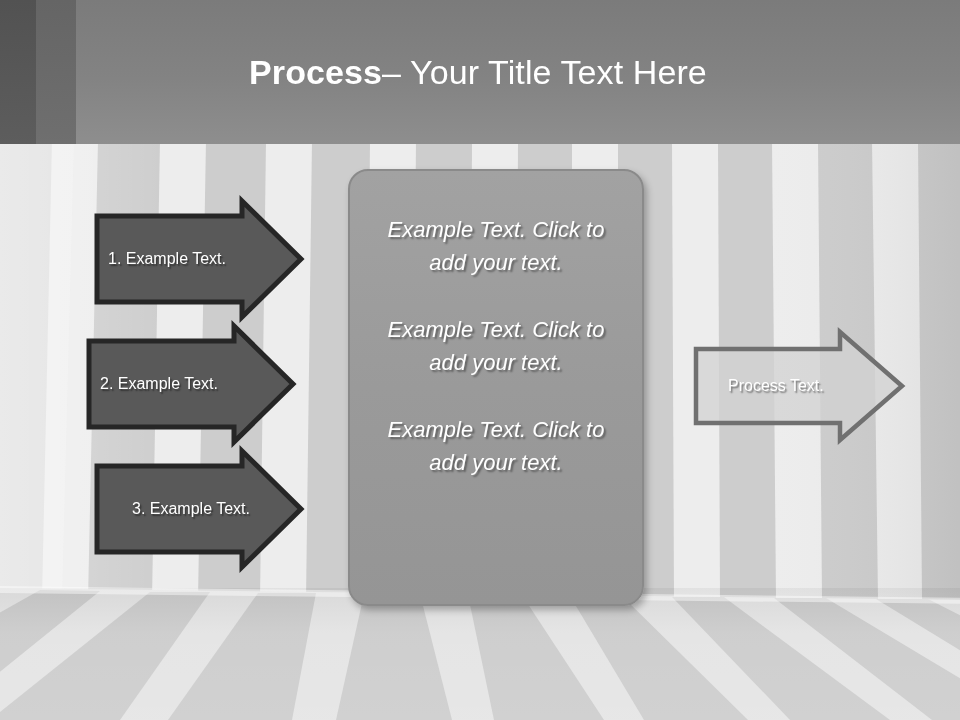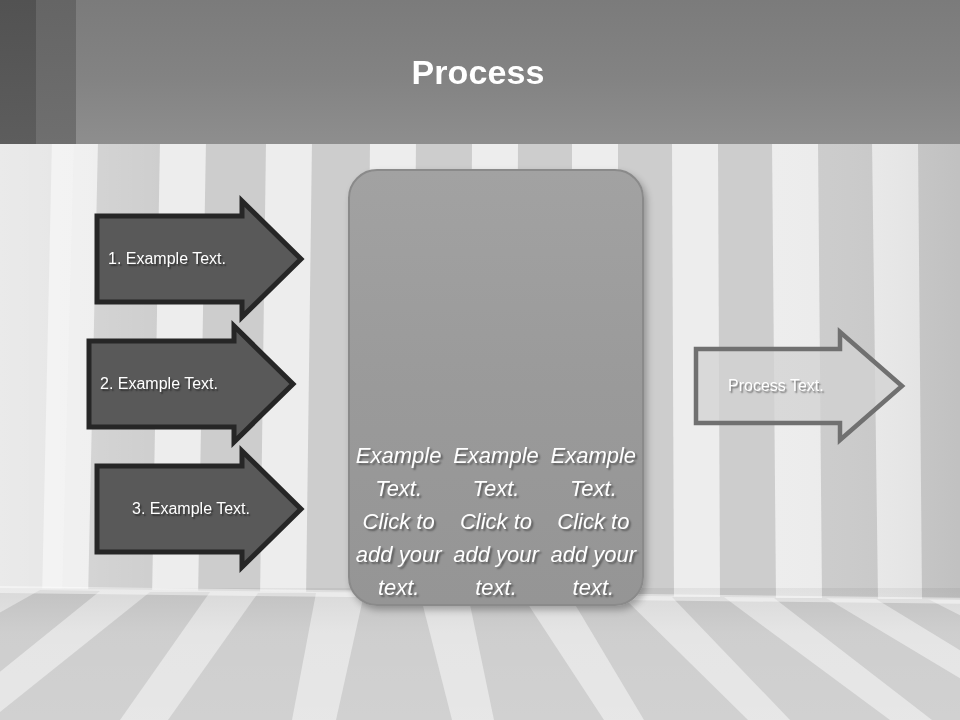--- a/index.html
+++ b/index.html
@@ -94,26 +94,26 @@
   
   #center-box {
     position: absolute;
     left: 348px;
     top: 169px;
     width: 296px;
     height: 437px;
     z-index: 9;
     box-sizing: border-box;
     border: 2px solid #8a8a8a;
-    border-radius: 29px;
+    border-radius: 20px;
     background: linear-gradient(to bottom, #a2a2a2 0%, #9a9a9a 50%, #959595 100%);
     box-shadow: 3px 4px 7px rgba(0,0,0,0.28);
     display: flex;
-    flex-direction: row;
-    align-items: flex-end;
+    flex-direction: column;
+    align-items: center;
     justify-content: flex-start;
     padding-top: 42px;
   }
   .center-para {
     width: 250px;
     text-align: center;
     color: #ffffff;
     font-style: italic;
     font-size: 22px;
     line-height: 33px;
@@ -178,20 +178,21 @@
     <rect x="0" y="588" width="960" height="132" fill="url(#floorShade)"></rect>
 
     <polygon points="-10,586 975,598 975,604 -10,593" fill="#ffffff" opacity="0.45"></polygon>
   </svg>
 
   <div id="header-band">
     <div id="header-stripe-dark"></div>
     <div id="header-stripe-mid"></div>
     <div id="header-title" class="nosel">
       <span class="t-bold">Process</span>
+        <span class="t-light"> – Your Title Text Here</span>
     </div>
   </div>
 
   <div class="arrow" style="left:90px; top:194px;">
     <svg width="218" height="130" viewBox="0 0 218 130">
       <polygon points="7,22 152,22 152,7 211,65 152,123 152,108 7,108" fill="#595959" stroke="#262626" stroke-width="5" stroke-linejoin="miter"></polygon>
     </svg>
     <div class="arrow-label nosel" style="left:18px; top:0; height:130px;">1. Example Text.</div>
   </div>
 

